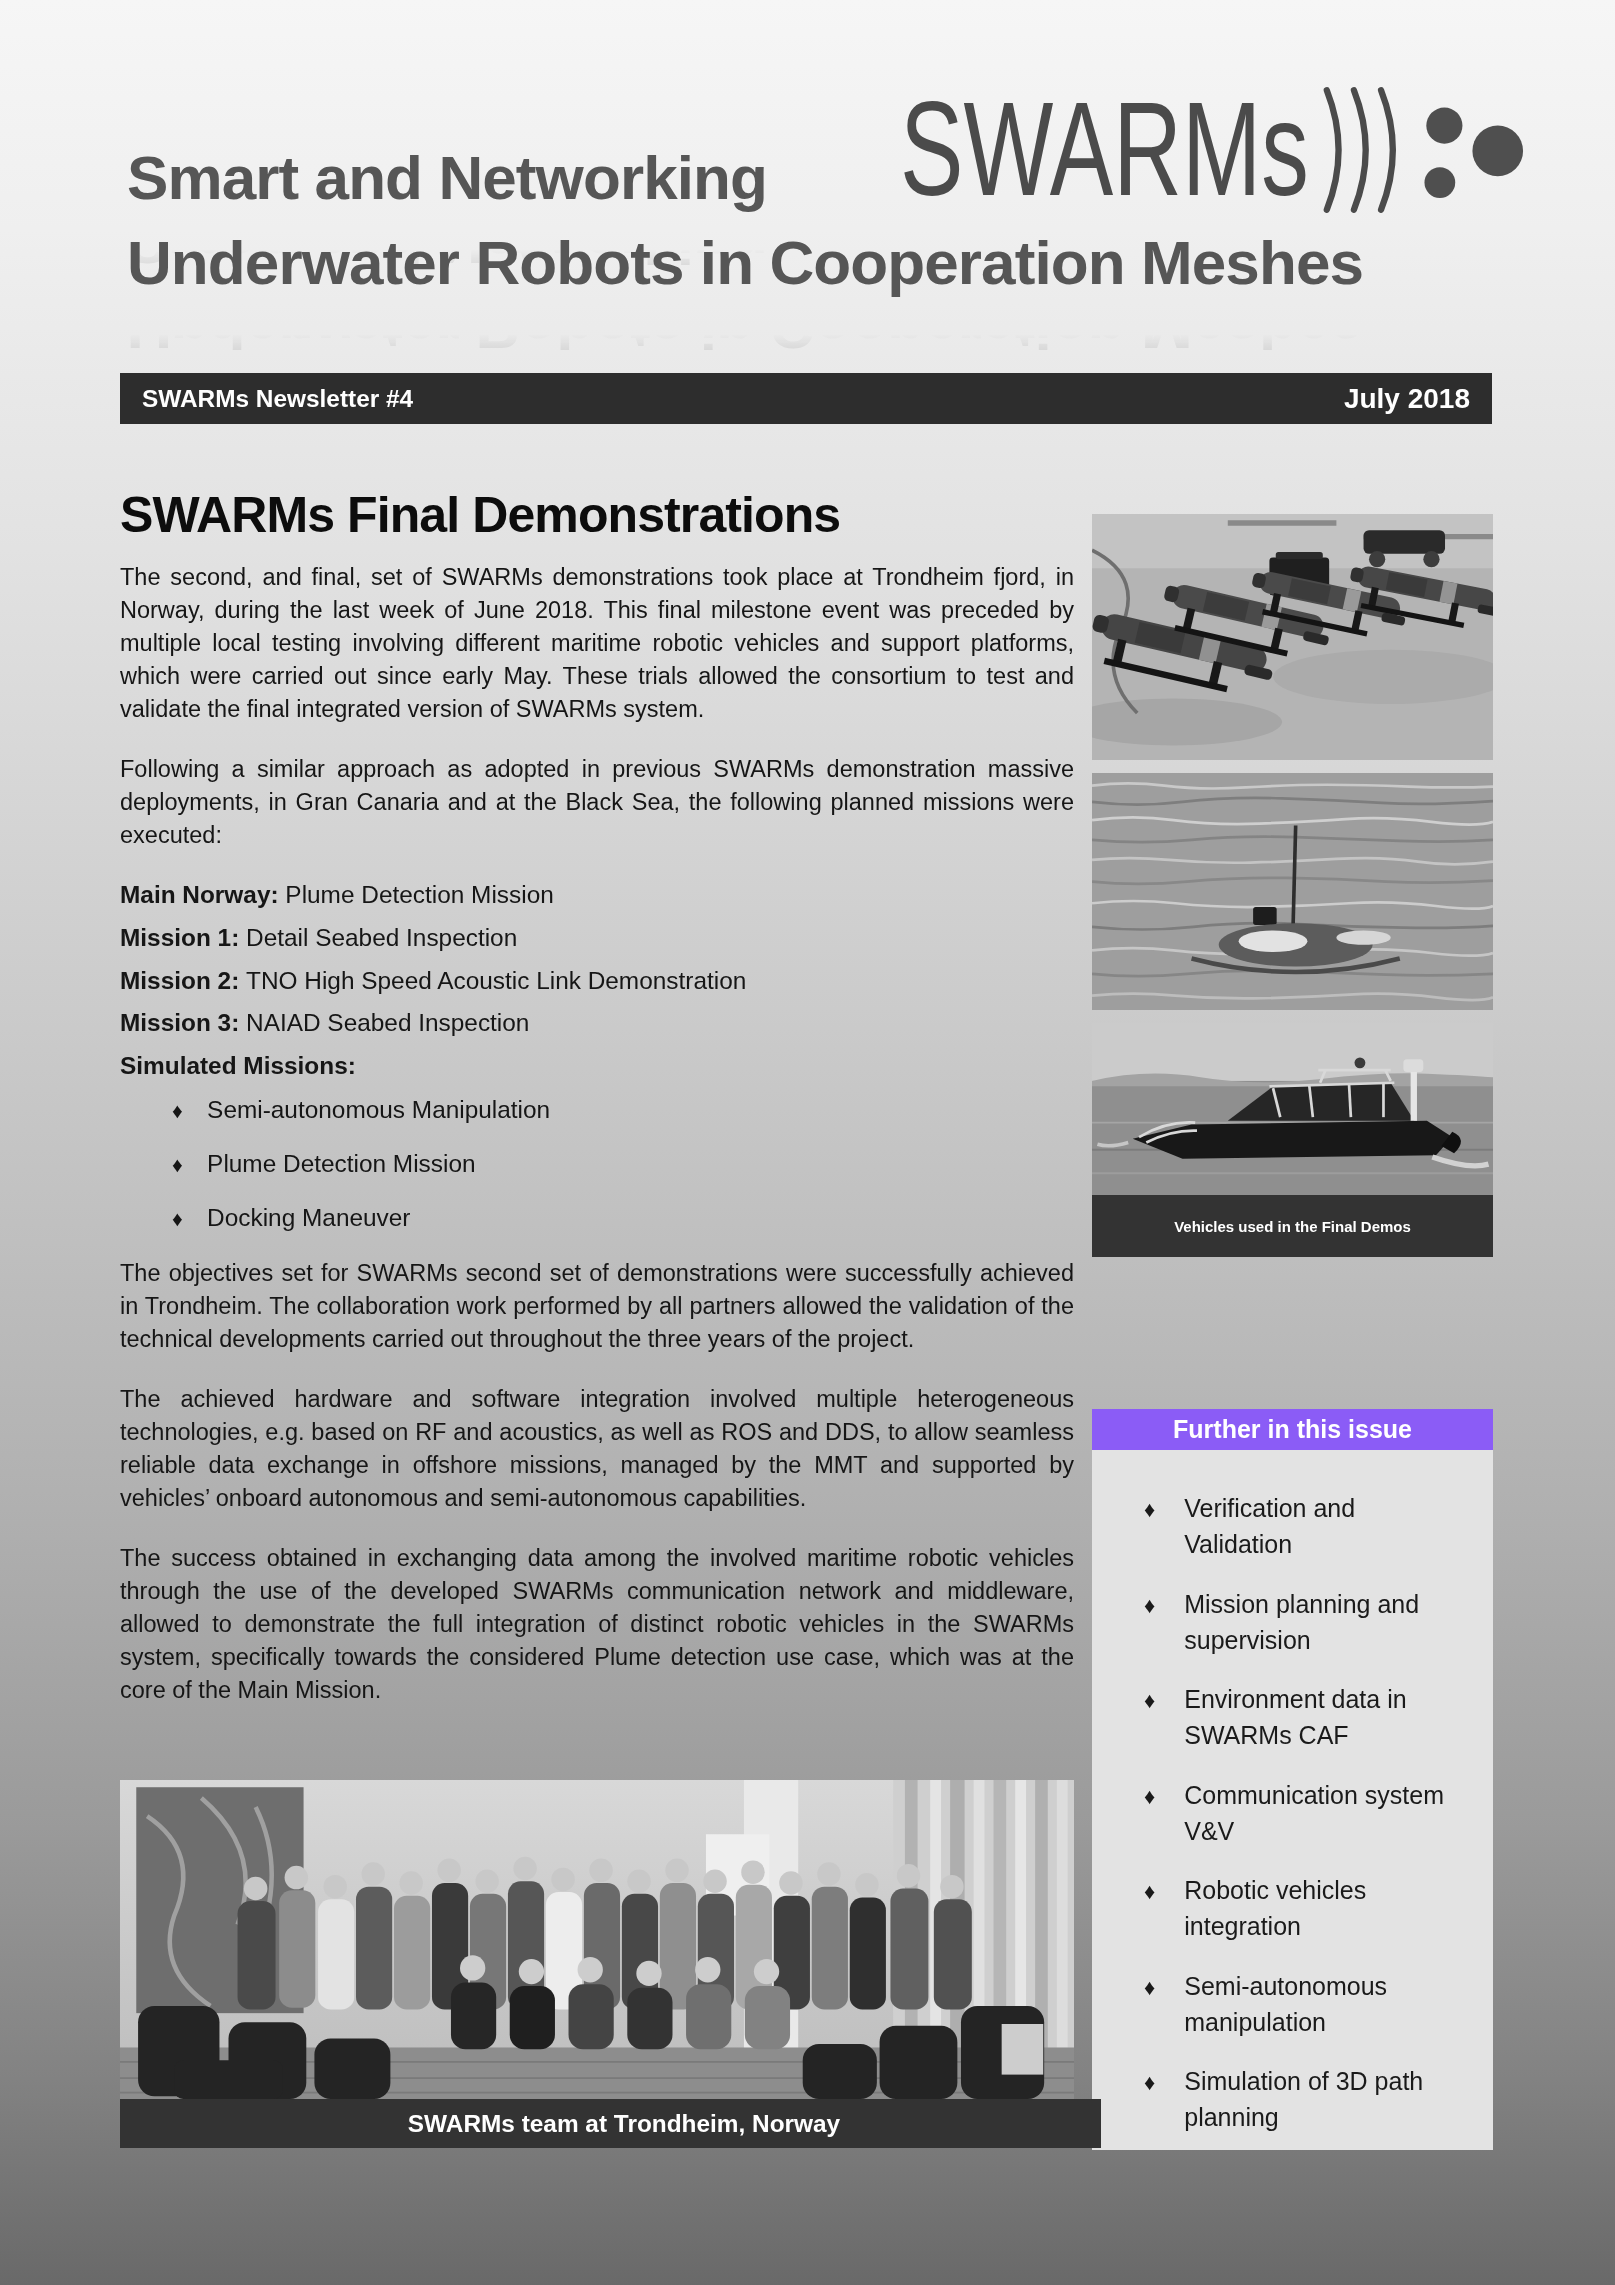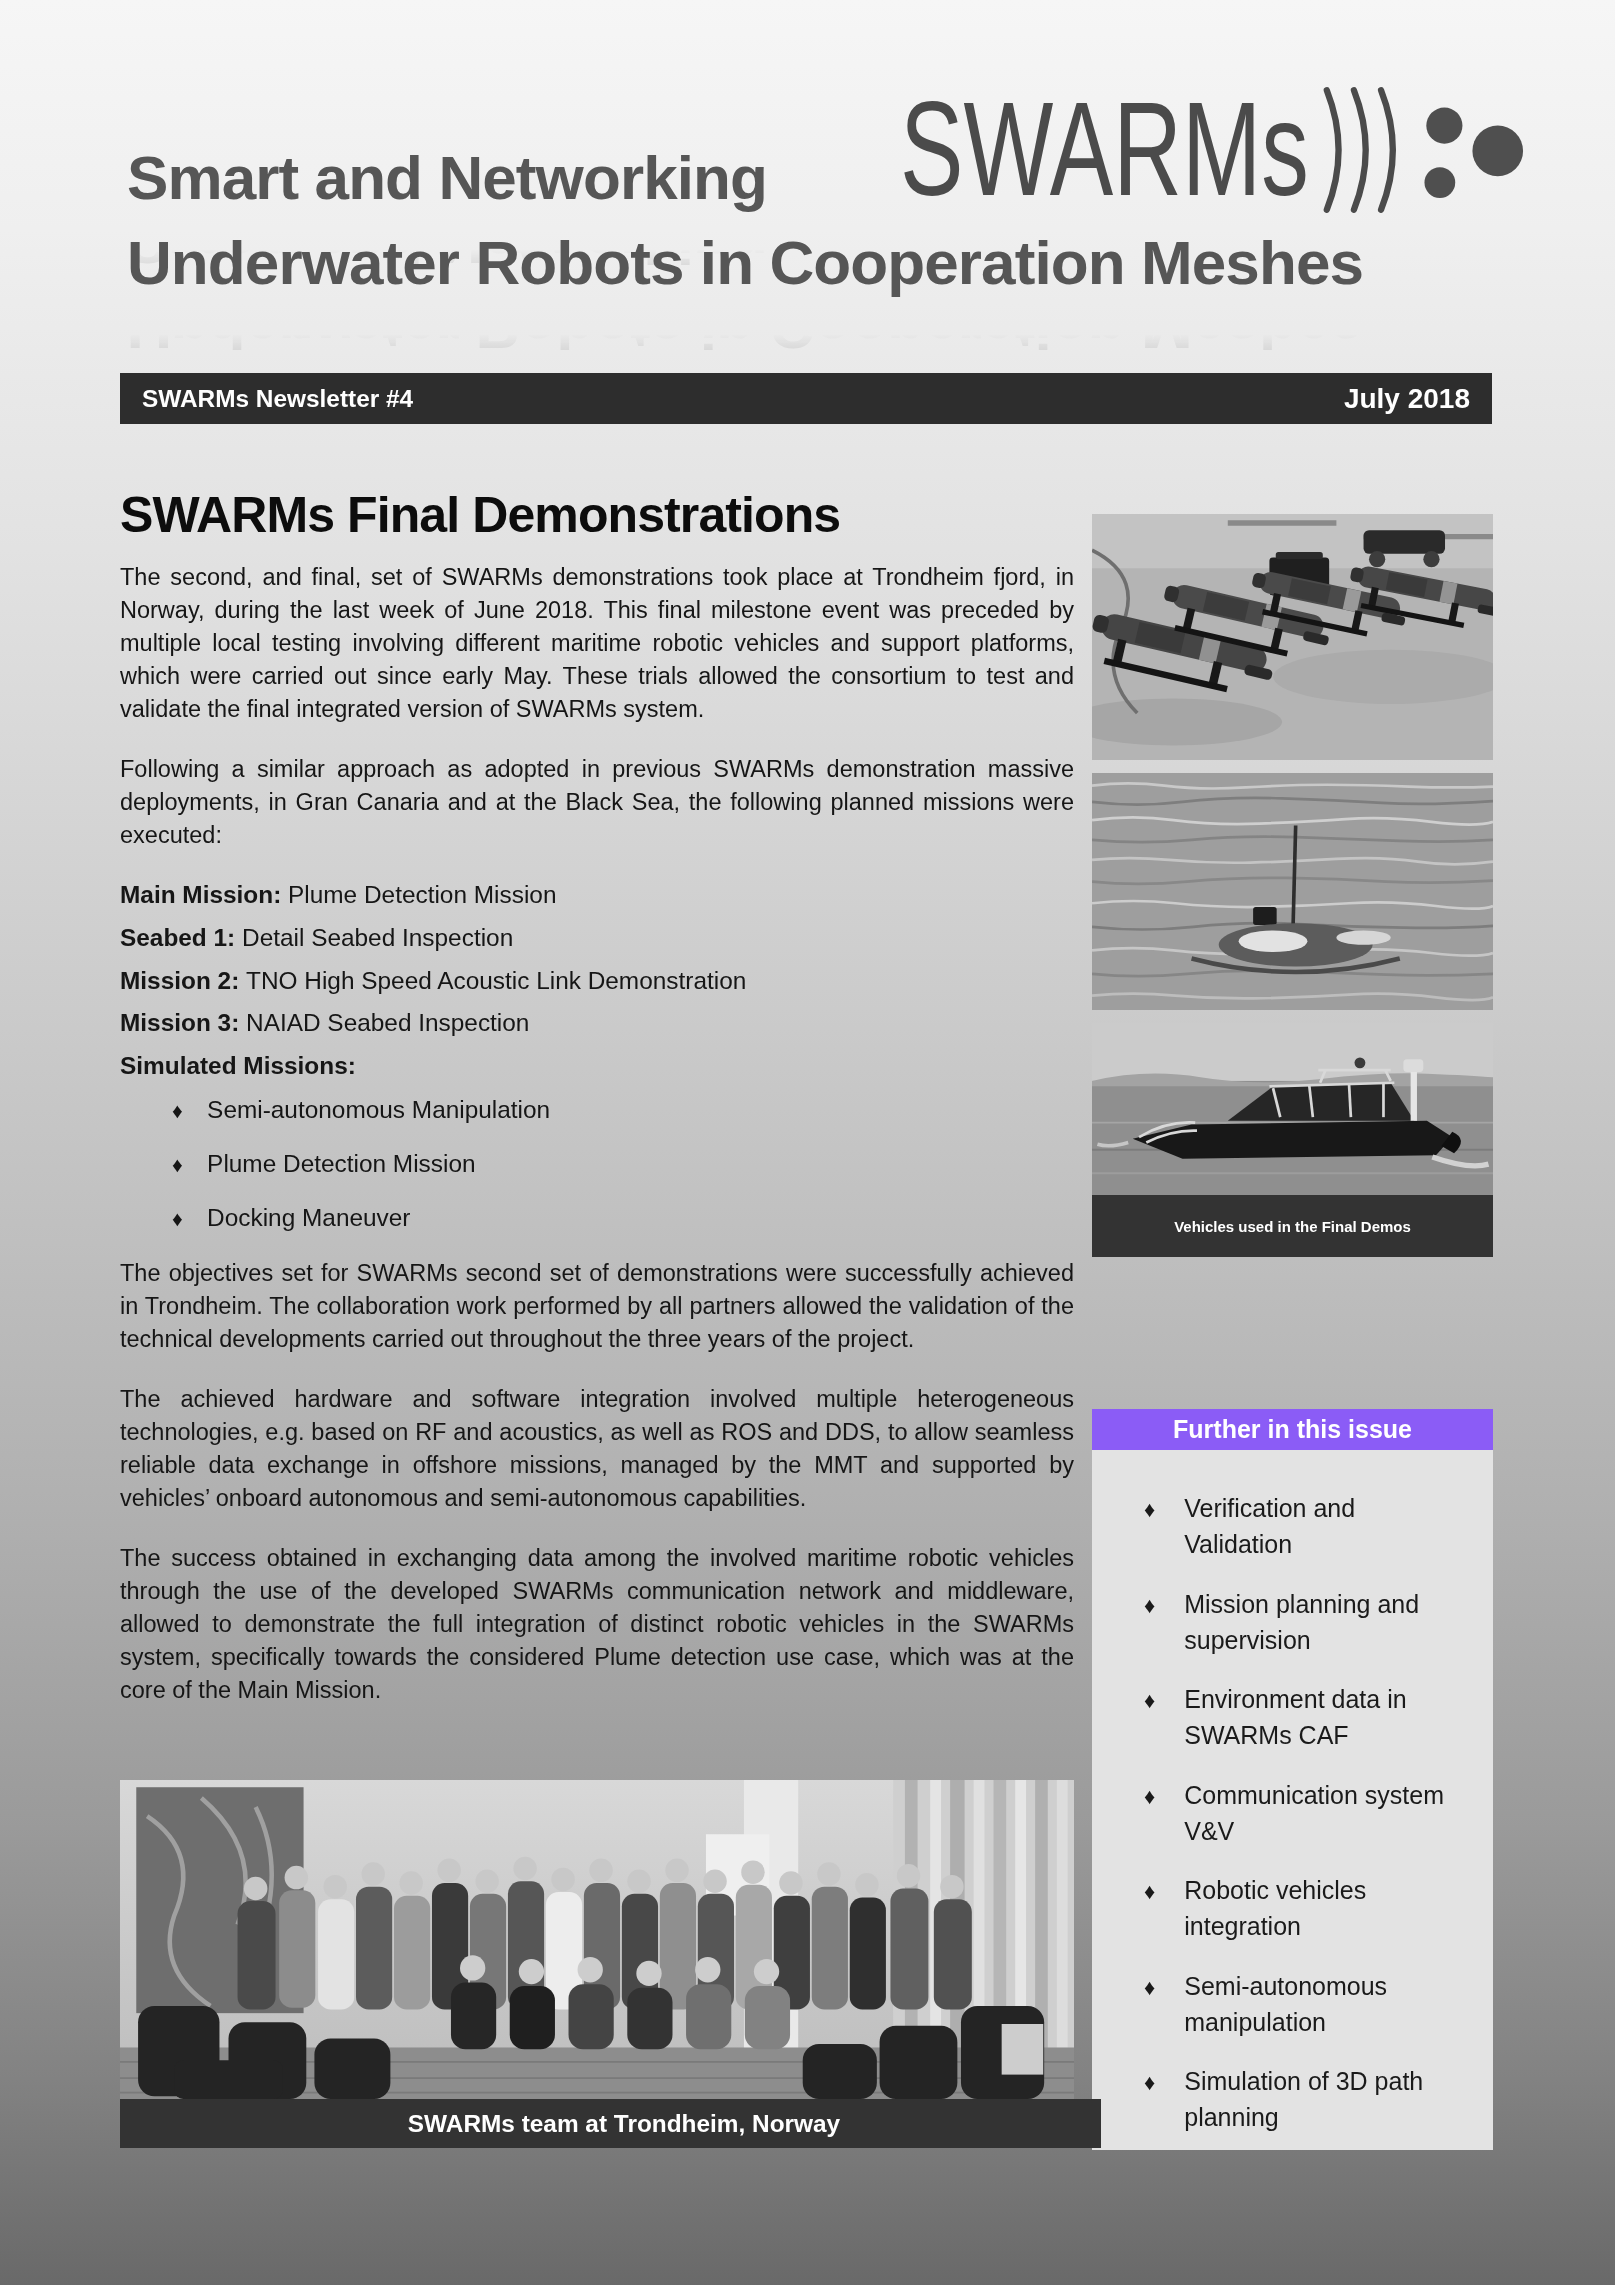--- a/index.html
+++ b/index.html
@@ -82,24 +82,24 @@
     <span class="dt">July 2018</span>
   </div>
 
   <div class="leftcol">
     <h1 class="headline">SWARMs Final Demonstrations</h1>
     <p class="para">The second, and final, set of SWARMs demonstrations took place at Trondheim fjord, in Norway, during the last week of June 2018. This final milestone event was preceded by multiple local testing involving different maritime robotic vehicles and support platforms, which were carried out since early May. These trials allowed the consortium to test and validate the final integrated version of SWARMs system.</p>
     <p class="para">Following a similar approach as adopted in previous SWARMs demonstration massive deployments, in Gran Canaria and at the Black Sea, the following planned missions were executed:</p>
 
     <div>
       <div class="mission-row">
-        <b>Main Mission:</b>&nbsp;<span>Plume Detection Mission</span>
+        <b>Main Norway:</b>&nbsp;<span>Plume Detection Mission</span>
       </div>
       <div class="mission-row">
-        <b>Seabed 1:</b>&nbsp;<span>Detail Seabed Inspection</span>
+        <b>Mission 1:</b>&nbsp;<span>Detail Seabed Inspection</span>
       </div>
       <div class="mission-row">
         <b>Mission 2:</b>&nbsp;<span>TNO High Speed Acoustic Link Demonstration</span>
       </div>
       <div class="mission-row">
         <b>Mission 3:</b>&nbsp;<span>NAIAD Seabed Inspection</span>
       </div>
       <div class="mission-row">
         <b>Simulated Missions:</b>
       </div>

